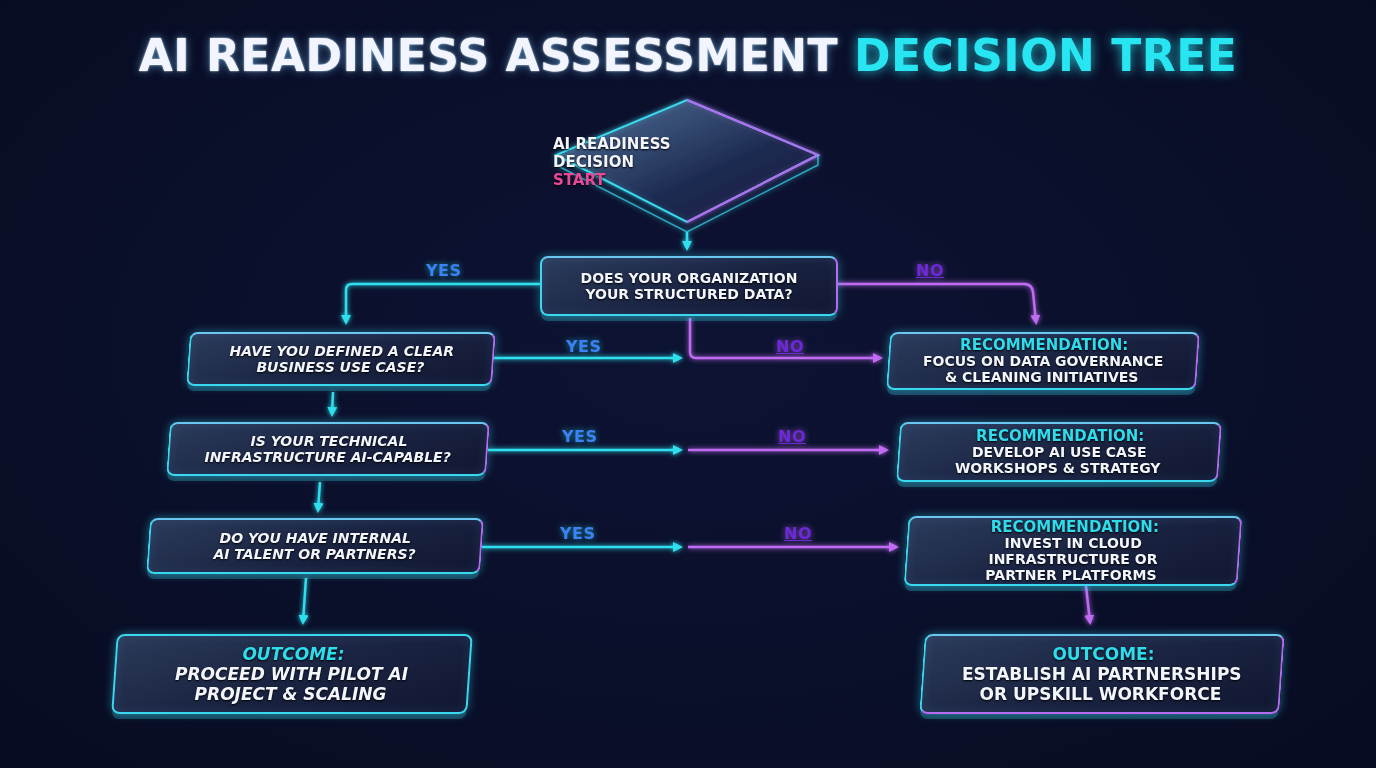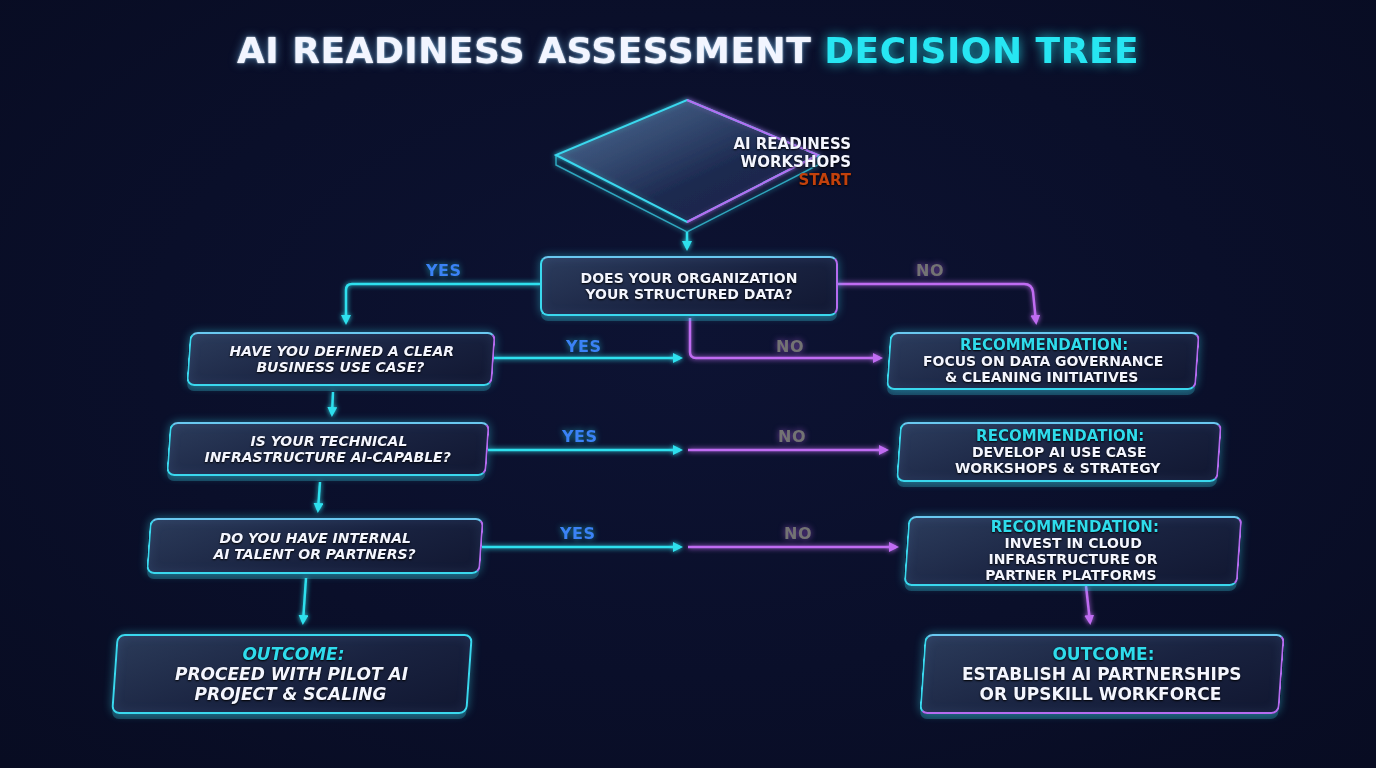--- a/index.html
+++ b/index.html
@@ -4,21 +4,21 @@
 <style>
   html, body { margin:0; padding:0; }
   body {
     width:1376px; height:768px; overflow:hidden;
     background: radial-gradient(ellipse at 50% 45%, #0d1333 0%, #0a0f2a 55%, #080c22 100%);
     font-family: "DejaVu Sans", sans-serif;
     position:relative;
   }
   .title {
     position:absolute; left:0; top:30px; width:1376px; text-align:center;
-    font-family:"DejaVu Sans", sans-serif; font-weight:bold; font-size:36px; letter-spacing:0.5px;
+    font-family:"DejaVu Sans", sans-serif; font-weight:bold; font-size:44px; letter-spacing:0.5px;
     color:#f2f5ff;
     text-shadow: 0 0 10px rgba(120,200,255,0.55), 0 0 2px #fff;
   }
   .title .accent { color:#27e6f2; text-shadow: 0 0 12px rgba(39,230,242,0.8); }
 
   svg.wires { position:absolute; left:0; top:0; }
 
   .node {
     position:absolute; box-sizing:border-box;
     border:2px solid #3ad8ee; border-radius:8px;
@@ -31,26 +31,26 @@
   }
   .node > * { transform: skewX(4deg); }
   .node.mix { border-color:#3ad8ee; border-right-color:#b56cf0; border-top-color:#6ac8f0; }
   .node.italic span.t { font-style:italic; }
   .node .lbl { color:#2fdcec; font-size:15px; }
 
   .edge-label {
     position:absolute; font-weight:bold; font-size:16px; letter-spacing:0.5px;
   }
   .yes { color:#3b82f6; text-shadow:0 0 6px rgba(47,224,238,0.6); }
-  .no  { color:#737373; text-shadow:0 0 6px rgba(192,108,242,0.6); }
+  .no  { color:#6d28d9; text-shadow:0 0 6px rgba(192,108,242,0.6);text-decoration:underline; }
   .diamond-text {
-    position:absolute; left:583px; top:135px; width:268px; text-align:right;
+    position:absolute; left:553px; top:135px; width:268px; text-align:left;
     font-weight:bold; font-size:15px; line-height:18px; color:#f4f6ff; text-shadow:0 1px 2px #000;
   }
-  .diamond-text .start { color:#c2410c; }
+  .diamond-text .start { color:#ec4899; }
 </style>
 </head>
 <body>
 
 <div class="title">
   <span>AI READINESS ASSESSMENT</span>
   <span class="accent">DECISION TREE</span>
 </div>
 
 <svg class="wires" width="1376" height="768">
@@ -104,21 +104,21 @@
     <path d="M688,547 L896,547" stroke="#c06cf2" marker-end="url(#ap)"></path>
 
     <path d="M306,578 L303,622" stroke="#2fe0ee" marker-end="url(#ac)"></path>
 
     <path d="M1086,586 L1090,622" stroke="#c06cf2" marker-end="url(#ap)"></path>
   </g>
 </svg>
 
 <div class="diamond-text">
   <div>AI READINESS</div>
-  <div>WORKSHOPS</div>
+  <div>DECISION</div>
   <div class="start">START</div>
 </div>
 
 <div class="node mix" style="left:540px;top:256px;width:298px;height:60px;transform:none;">
   <span style="transform:none">DOES YOUR ORGANIZATION</span>
   <span style="transform:none">YOUR STRUCTURED DATA?</span>
 </div>
 
 <div class="node mix italic" style="left:188px;top:332px;width:306px;height:54px;">
   <span class="t">HAVE YOU DEFINED A CLEAR</span>

